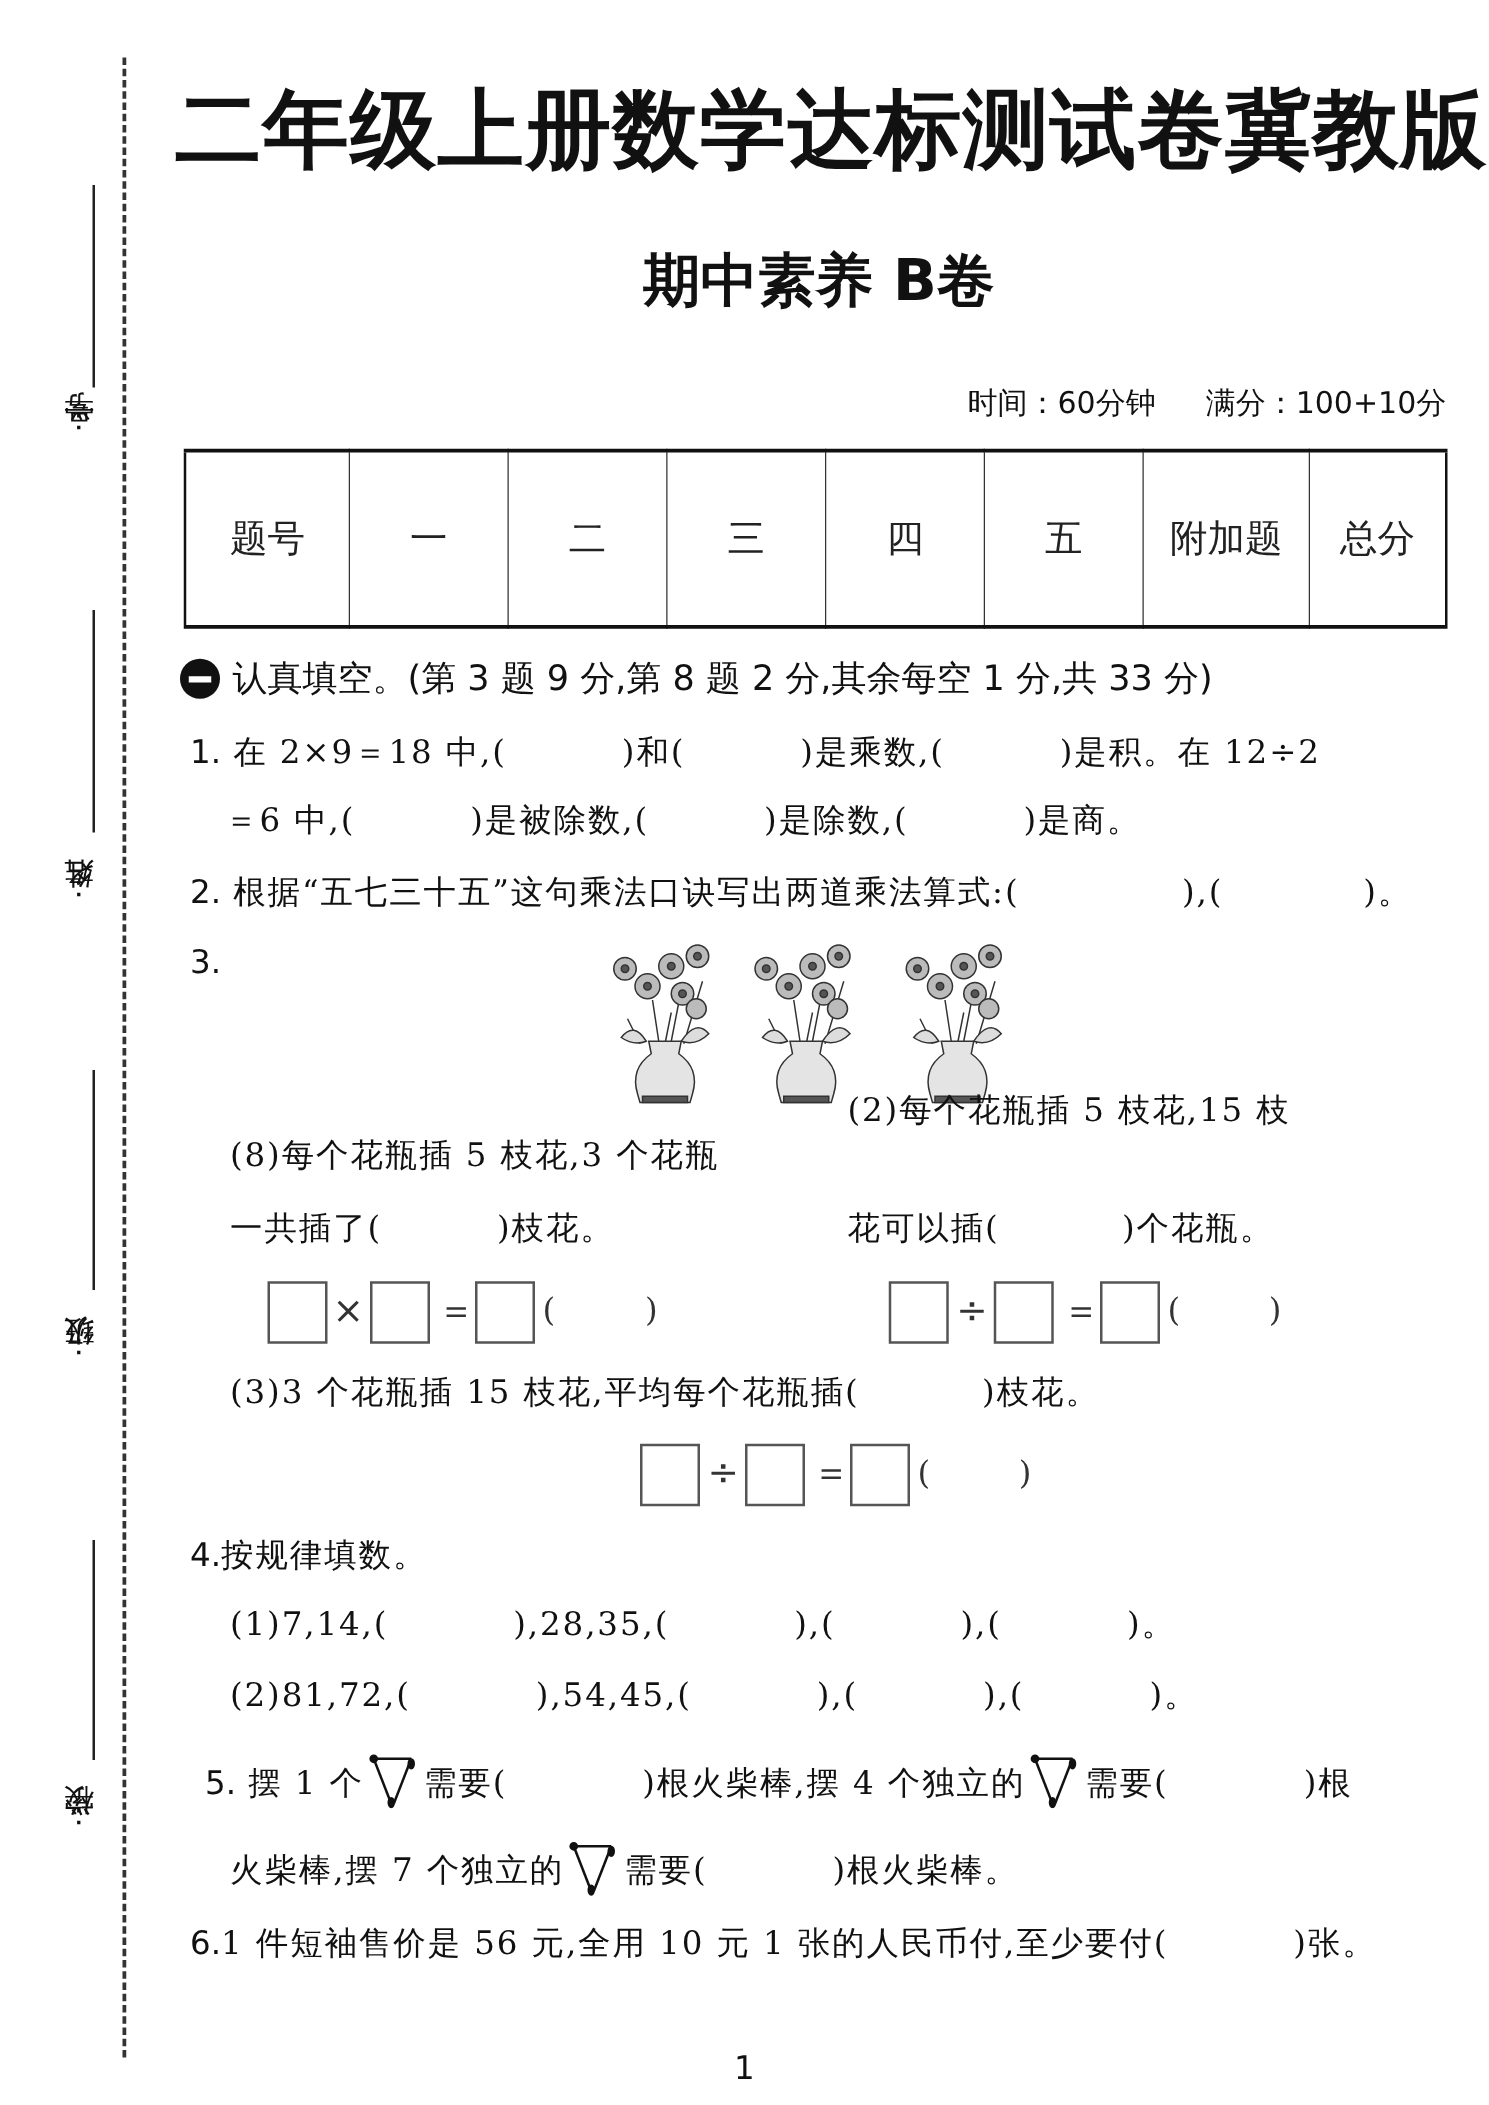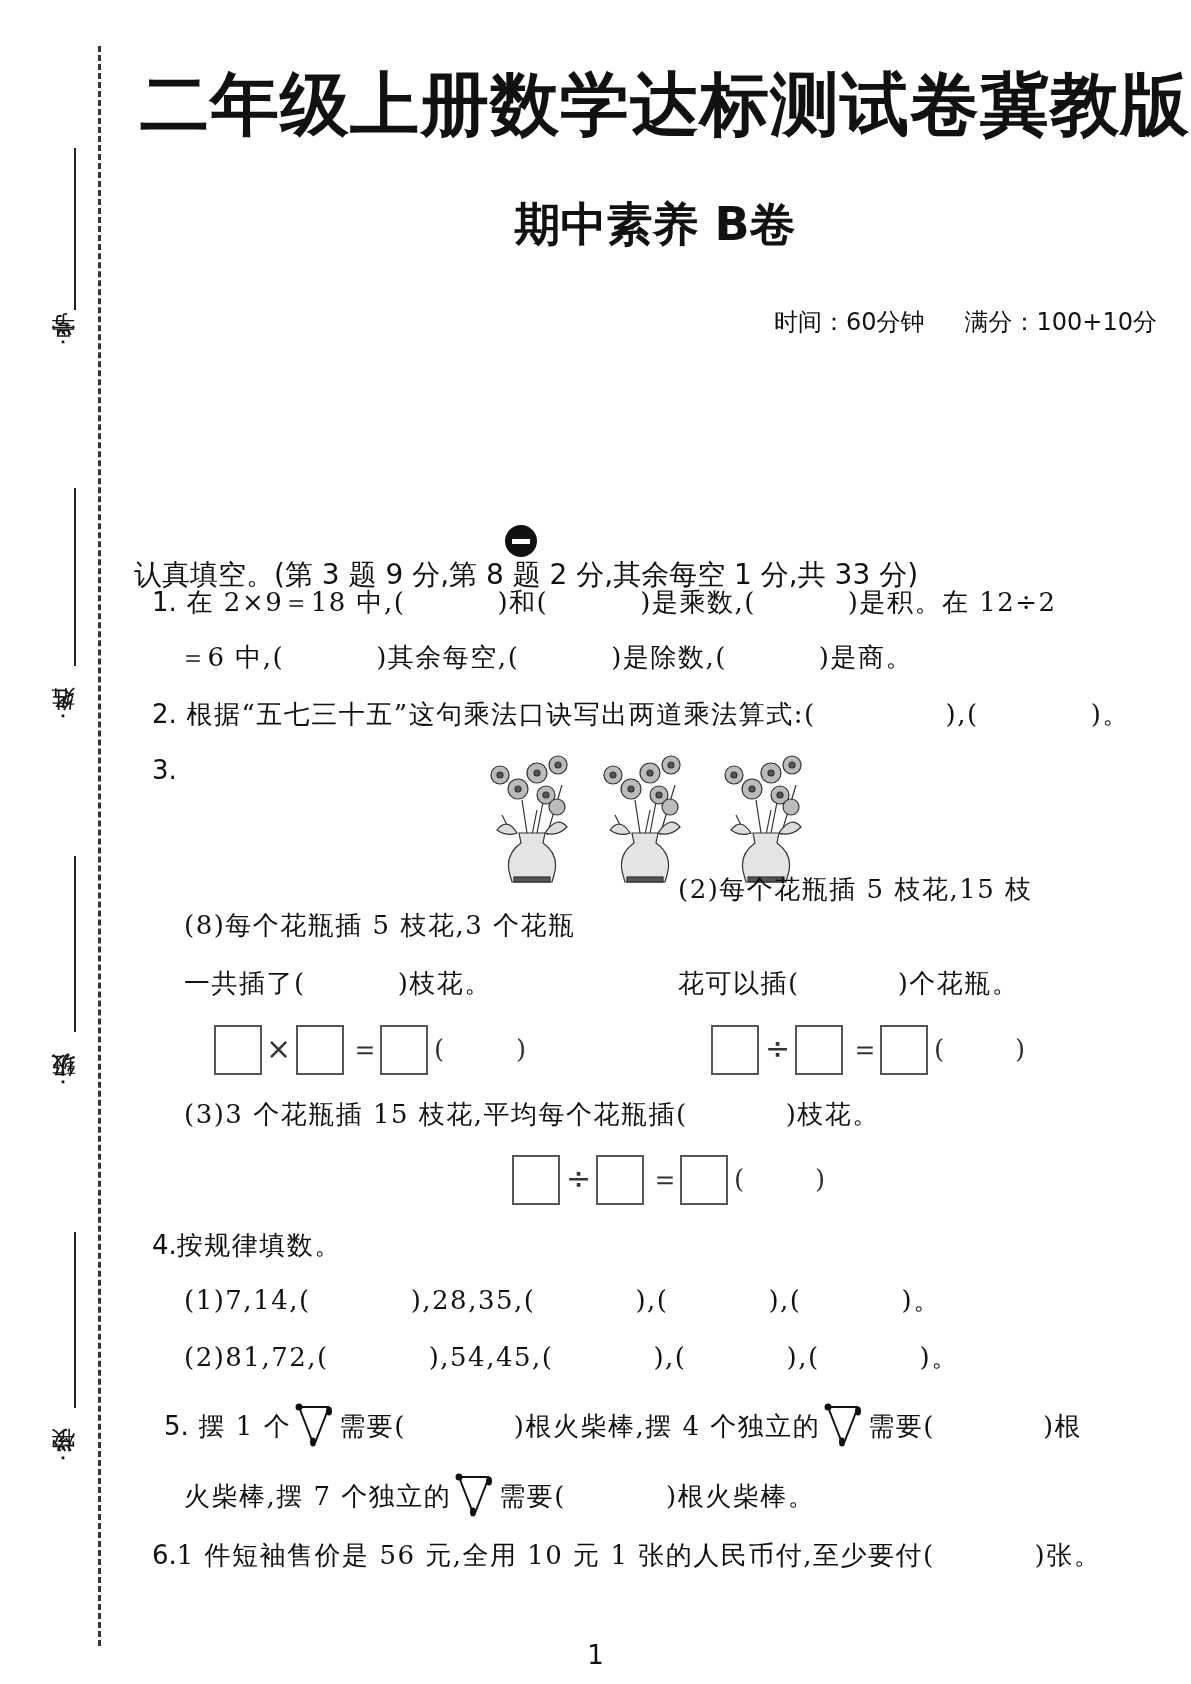--- a/index.html
+++ b/index.html
@@ -38,23 +38,23 @@
     position: absolute; left: 147px; top: 359px; width: 1011px; height: 144px;
     border-collapse: collapse; border-top: 3px solid #111; border-bottom: 3px solid #111;
   }
   table.score td {
     border: 1.5px solid #333; text-align: center; font-size: 30px; height: 70px;
     font-family: "DejaVu Serif", "Liberation Serif", serif; color: #222;
   }
   table.score tr td:first-child { border-left: 2px solid #111; }
   table.score tr td:last-child { border-right: 2px solid #111; }
   .section-head {
-    position: absolute; left: 134px; top: 525px;
+    position: absolute; left: 144px; top: 525px;
     font-family: "DejaVu Sans", "Liberation Sans", sans-serif; font-size: 28px; line-height: 36px;
-    display: flex; align-items: center; white-space: nowrap; flex-direction: column;
+    display: flex; align-items: center; white-space: nowrap;
   }
   .badge {
     width: 32px; height: 32px; border-radius: 50%; background: #111; display: inline-block;
     position: relative; margin-right: 10px;
   }
   .badge::after {
     content: ""; position: absolute; left: 7px; right: 7px; top: 14px; height: 5px; background: #fff;
   }
   .q { position: absolute; font-size: 26px; line-height: 34px; white-space: nowrap; letter-spacing: 1.5px; }
   .qn { font-family: "DejaVu Sans", "Liberation Sans", sans-serif; letter-spacing: 0; }
@@ -88,34 +88,44 @@
 <div class="vlabel" style="top:1448px">学校：</div>
 
 <div class="title">二年级上册数学达标测试卷冀教版</div>
 <div class="subtitle">期中素养  B卷</div>
 <div class="meta">
   <span>时间：60分钟</span><span>满分：100+10分</span>
 </div>
 
 <table class="score">
   <tbody>
+      <tr>
+    <td style="width:128px">题号</td>
+    <td style="width:124px">一</td>
+    <td style="width:124px">二</td>
+    <td style="width:124px">三</td>
+    <td style="width:124px">四</td>
+    <td style="width:124px">五</td>
+    <td style="width:130px">附加题</td>
+    <td>总分</td>
+  </tr>
 </tbody>
   </table>
 
 <div class="section-head">
   <span class="badge"></span>
   <span>认真填空。(第 3 题 9 分,第 8 题 2 分,其余每空 1 分,共 33 分)</span>
 </div>
 
 <div class="q" style="left:152px;top:585px">
   <span class="qn">1.</span>
   <span>在 2×9＝18 中,(</span><span class="gap" style="width:92px"></span><span>)和(</span><span class="gap" style="width:92px"></span><span>)是乘数,(</span><span class="gap" style="width:92px"></span><span>)是积。在 12÷2</span>
 </div>
 <div class="q" style="left:180px;top:640px">
-  <span>＝6 中,(</span><span class="gap" style="width:92px"></span><span>)其余每空,(</span><span class="gap" style="width:92px"></span><span>)是除数,(</span><span class="gap" style="width:92px"></span><span>)是商。</span>
+  <span>＝6 中,(</span><span class="gap" style="width:92px"></span><span>)是被除数,(</span><span class="gap" style="width:92px"></span><span>)是除数,(</span><span class="gap" style="width:92px"></span><span>)是商。</span>
 </div>
 
 <div class="q" style="left:152px;top:697px">
   <span class="qn">2.</span>
   <span>根据“五七三十五”这句乘法口诀写出两道乘法算式:(</span><span class="gap" style="width:130px"></span><span>),(</span><span class="gap" style="width:112px"></span><span>)。</span>
 </div>
 
 <div class="q qn" style="left:152px;top:753px">3.</div>
 
 <div class="vases" style="left:482px">

